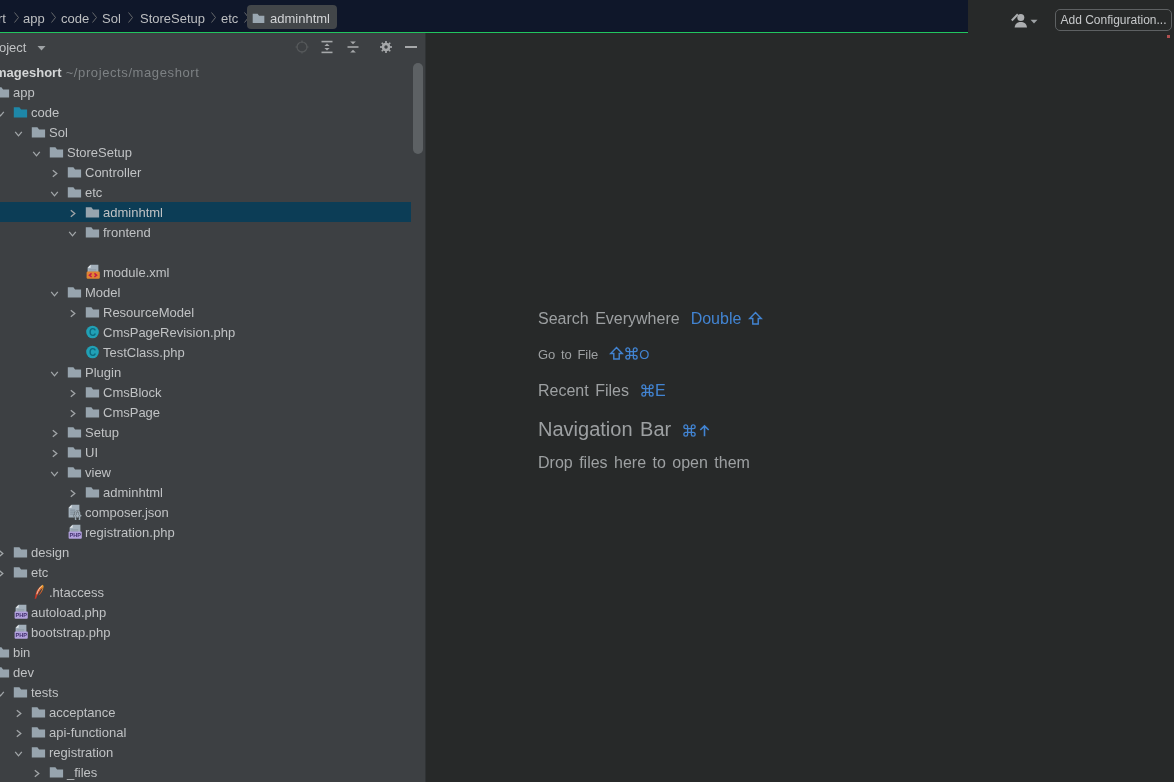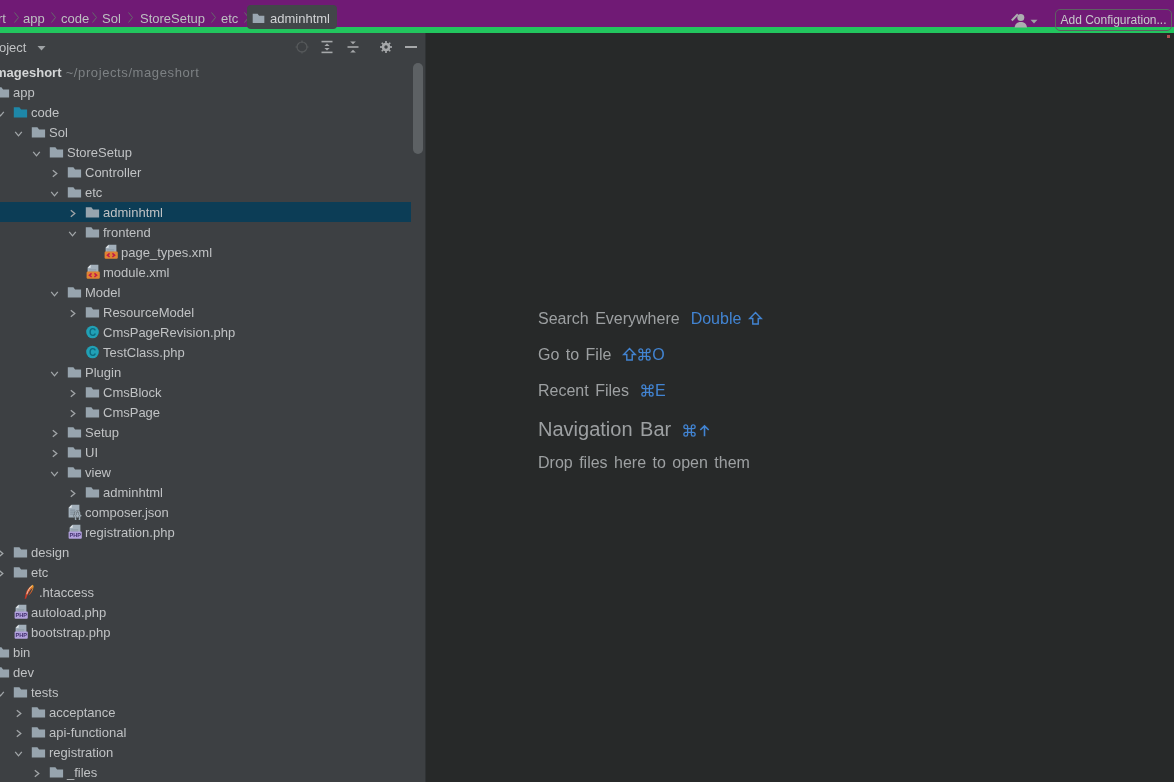--- a/index.html
+++ b/index.html
@@ -1,21 +1,21 @@
 <!DOCTYPE html>
 <html><head><meta charset="utf-8"><style>
 * { margin:0; padding:0; box-sizing:border-box; }
 html,body { width:1174px; height:782px; overflow:hidden; background:#272929;
   font-family:"Liberation Sans", sans-serif; font-size:13px; }
 .abs { position:absolute; }
 </style></head>
 <body>
 <div class="abs" style="left:0;top:0;width:1174px;height:782px;overflow:hidden">
 
-  <div class="abs" style="left:0;top:0;width:1174px;height:33px;background:#701a75;border-bottom:6px solid #22c55e">
+  <div class="abs" style="left:0;top:0;width:968px;height:33px;background:#0f172a;border-bottom:1px solid #22c55e">
     <span style="position:absolute;left:-2px;top:11px;color:#bdbfc1">rt</span>
       <svg style="position:absolute;left:13px;top:12px" width="7" height="11" viewBox="0 0 7 11">
         <polyline points="1.5,0.5 5.5,5.5 1.5,10.5" fill="none" stroke="#66696c" stroke-width="1"></polyline>
       </svg>
       <svg style="position:absolute;left:50px;top:12px" width="7" height="11" viewBox="0 0 7 11">
         <polyline points="1.5,0.5 5.5,5.5 1.5,10.5" fill="none" stroke="#66696c" stroke-width="1"></polyline>
       </svg>
       <svg style="position:absolute;left:91px;top:12px" width="7" height="11" viewBox="0 0 7 11">
         <polyline points="1.5,0.5 5.5,5.5 1.5,10.5" fill="none" stroke="#66696c" stroke-width="1"></polyline>
       </svg>
@@ -153,40 +153,29 @@
         </div>
 <div style="position:absolute;left:0;top:189px;width:425px;height:20px">
           <div style="position:absolute;left:67px;top:5px;width:11px;height:11px"><svg width="11" height="11" viewBox="0 0 11 11">
               <polyline points="2.2,3.8 5.5,7.8 8.8,3.8" fill="none" stroke="#a2a6a9" stroke-width="1.3"></polyline>
             </svg></div>
           <div style="position:absolute;left:85px;top:2px;width:16px;height:16px"><svg width="16" height="16" viewBox="0 0 16 16">
               <path d="M0.8,3.2 h5.6 l1.7,2.2 h6 V13.6 H0.8 Z" fill="#97a4ae"></path>
             </svg></div>
           <div style="position:absolute;left:103px;top:3px;white-space:nowrap;color:#c0c2c4">frontend</div>
         </div>
-<div style="position:absolute;left:0;top:209px;width:425px;height:20px">
-          <div style="position:absolute;left:103px;top:2px;width:16px;height:16px"><svg width="16" height="16" viewBox="0 0 16 16">
+<div style="position:absolute;left:0;top:229px;width:425px;height:20px">
+          <div style="position:absolute;left:85px;top:2px;width:16px;height:16px"><svg width="16" height="16" viewBox="0 0 16 16">
               <path d="M5.6,0.8 H13.4 V12.6 H2.6 V3.8 Z" fill="#a2afba"></path>
               <path d="M5.6,0.8 L5.6,3.8 L2.6,3.8 Z" fill="#e7ebee"></path>
               <rect x="4.2" y="5.4" width="7" height="1" fill="#8b98a3"></rect>
               <rect x="4.2" y="7.2" width="7" height="1" fill="#8b98a3"></rect>
               <rect x="1.6" y="7.6" width="13.2" height="7.2" rx="1.2" fill="#e08432"></rect>
               <path d="M6.6,9.4 L4.4,11.2 L6.6,13 M9.4,9.4 L11.6,11.2 L9.4,13" fill="none" stroke="#c11a4b" stroke-width="1.5"></path>
             </svg></div>
-          <div style="position:absolute;left:121px;top:3px;white-space:nowrap;color:#c0c2c4">page_types.xml</div>
-        </div>
-<div style="position:absolute;left:0;top:229px;width:425px;height:20px">
-          <div style="position:absolute;left:85px;top:2px;width:16px;height:16px"><svg width="16" height="16" viewBox="0 0 16 16">
-              <path d="M5.6,0.8 H13.4 V12.6 H2.6 V3.8 Z" fill="#a2afba"></path>
-              <path d="M5.6,0.8 L5.6,3.8 L2.6,3.8 Z" fill="#e7ebee"></path>
-              <rect x="4.2" y="5.4" width="7" height="1" fill="#8b98a3"></rect>
-              <rect x="4.2" y="7.2" width="7" height="1" fill="#8b98a3"></rect>
-              <rect x="1.6" y="7.6" width="13.2" height="7.2" rx="1.2" fill="#e08432"></rect>
-              <path d="M6.6,9.4 L4.4,11.2 L6.6,13 M9.4,9.4 L11.6,11.2 L9.4,13" fill="none" stroke="#c11a4b" stroke-width="1.5"></path>
-            </svg></div>
           <div style="position:absolute;left:103px;top:3px;white-space:nowrap;color:#c0c2c4">module.xml</div>
         </div>
 <div style="position:absolute;left:0;top:249px;width:425px;height:20px">
           <div style="position:absolute;left:49px;top:5px;width:11px;height:11px"><svg width="11" height="11" viewBox="0 0 11 11">
               <polyline points="2.2,3.8 5.5,7.8 8.8,3.8" fill="none" stroke="#a2a6a9" stroke-width="1.3"></polyline>
             </svg></div>
           <div style="position:absolute;left:67px;top:2px;width:16px;height:16px"><svg width="16" height="16" viewBox="0 0 16 16">
               <path d="M0.8,3.2 h5.6 l1.7,2.2 h6 V13.6 H0.8 Z" fill="#97a4ae"></path>
             </svg></div>
           <div style="position:absolute;left:85px;top:3px;white-space:nowrap;color:#c0c2c4">Model</div>
@@ -310,21 +299,21 @@
         </div>
 <div style="position:absolute;left:0;top:529px;width:425px;height:20px">
           <div style="position:absolute;left:-5px;top:5px;width:11px;height:11px"><svg width="11" height="11" viewBox="0 0 11 11">
               <polyline points="3.8,2.2 7.8,5.5 3.8,8.8" fill="none" stroke="#a2a6a9" stroke-width="1.3"></polyline>
             </svg></div>
           <div style="position:absolute;left:13px;top:2px;width:16px;height:16px"><svg width="16" height="16" viewBox="0 0 16 16">
               <path d="M0.8,3.2 h5.6 l1.7,2.2 h6 V13.6 H0.8 Z" fill="#97a4ae"></path>
             </svg></div>
           <div style="position:absolute;left:31px;top:3px;white-space:nowrap;color:#c0c2c4">etc</div>
         </div>
-<div style="position:absolute;left:8px;top:549px;width:486px;height:20px">
+<div style="position:absolute;left:18px;top:549px;width:486px;height:20px">
           <div style="position:absolute;left:13px;top:2px;width:16px;height:16px"><svg width="16" height="16" viewBox="0 0 16 16">
               <defs>
                 <linearGradient id="fg" x1="0" y1="1" x2="1" y2="0">
                   <stop offset="0" stop-color="#c22a24"></stop>
                   <stop offset="0.55" stop-color="#e25a28"></stop>
                   <stop offset="1" stop-color="#f6a823"></stop>
                 </linearGradient>
               </defs>
               <path d="M11.8,0.8 C8.2,2.6 5.4,6.2 4.6,10.4 L3.6,15 L5.2,14.6 C6.2,10.8 8.6,6.4 11.8,3.6 C11.2,5.8 9.4,9.2 7.2,11.6 C9.8,10.2 12.4,6.4 12.6,2 Z" fill="url(#fg)"></path>
               <path d="M11.2,1.6 C9,3.2 6.8,6.4 5.8,10.2" fill="none" stroke="#f2efe9" stroke-width="0.7"></path>
@@ -414,21 +403,21 @@
 
     <div class="abs" style="left:413px;top:30px;width:10px;height:91px;background:#5d6164;border-radius:5px"></div>
   </div>
 
   <div class="abs" style="left:425px;top:33px;width:1px;height:749px;background:#303335"></div>
 
   <div class="abs" style="left:426px;top:33px;width:748px;height:749px;background:#272929">
 <div style="position:absolute;left:112px;top:277px;font-size:16px;word-spacing:2px;color:#9da0a2;white-space:nowrap">Search Everywhere<span style="color:#4284d2;margin-left:11px">Double&nbsp;<svg width="15" height="15" viewBox="0 0 16 16" style="vertical-align:-2px">
             <path d="M8,1.6 L14.2,8 H10.9 V13.8 H5.1 V8 H1.8 Z" fill="none" stroke="#4284d2" stroke-width="1.5" stroke-linejoin="miter"></path>
           </svg></span></div>
-<div style="position:absolute;left:112px;top:313px;font-size:16px;word-spacing:2px;color:#9da0a2;white-space:nowrap">Go to File<span style="color:#4284d2;margin-left:11px"><svg width="15" height="15" viewBox="0 0 16 16" style="vertical-align:-2px">
+<div style="position:absolute;left:112px;top:313px;font-size:13px;word-spacing:2px;color:#9da0a2;white-space:nowrap">Go to File<span style="color:#4284d2;margin-left:11px"><svg width="15" height="15" viewBox="0 0 16 16" style="vertical-align:-2px">
             <path d="M8,1.6 L14.2,8 H10.9 V13.8 H5.1 V8 H1.8 Z" fill="none" stroke="#4284d2" stroke-width="1.5" stroke-linejoin="miter"></path>
           </svg><svg width="15" height="15" viewBox="0 0 24 24" style="vertical-align:-2px">
             <path d="M18 3 a3 3 0 0 0 -3 3 v12 a3 3 0 1 0 3 -3 H6 a3 3 0 1 0 3 3 V6 a3 3 0 1 0 -3 3 h12 a3 3 0 1 0 -3 -3" fill="none" stroke="#4284d2" stroke-width="2.1"></path>
           </svg>O</span></div>
 <div style="position:absolute;left:112px;top:349px;font-size:16px;word-spacing:2px;color:#9da0a2;white-space:nowrap">Recent Files<span style="color:#4284d2;margin-left:11px"><svg width="15" height="15" viewBox="0 0 24 24" style="vertical-align:-2px">
             <path d="M18 3 a3 3 0 0 0 -3 3 v12 a3 3 0 1 0 3 -3 H6 a3 3 0 1 0 3 3 V6 a3 3 0 1 0 -3 3 h12 a3 3 0 1 0 -3 -3" fill="none" stroke="#4284d2" stroke-width="2.1"></path>
           </svg>E</span></div>
 <div style="position:absolute;left:112px;top:385px;font-size:20px;word-spacing:2px;color:#9da0a2;white-space:nowrap">Navigation Bar<span style="color:#4284d2;margin-left:11px"><svg width="15" height="15" viewBox="0 0 24 24" style="vertical-align:-2px">
             <path d="M18 3 a3 3 0 0 0 -3 3 v12 a3 3 0 1 0 3 -3 H6 a3 3 0 1 0 3 3 V6 a3 3 0 1 0 -3 3 h12 a3 3 0 1 0 -3 -3" fill="none" stroke="#4284d2" stroke-width="2.1"></path>
           </svg><svg width="15" height="15" viewBox="0 0 16 16" style="vertical-align:-2px">

